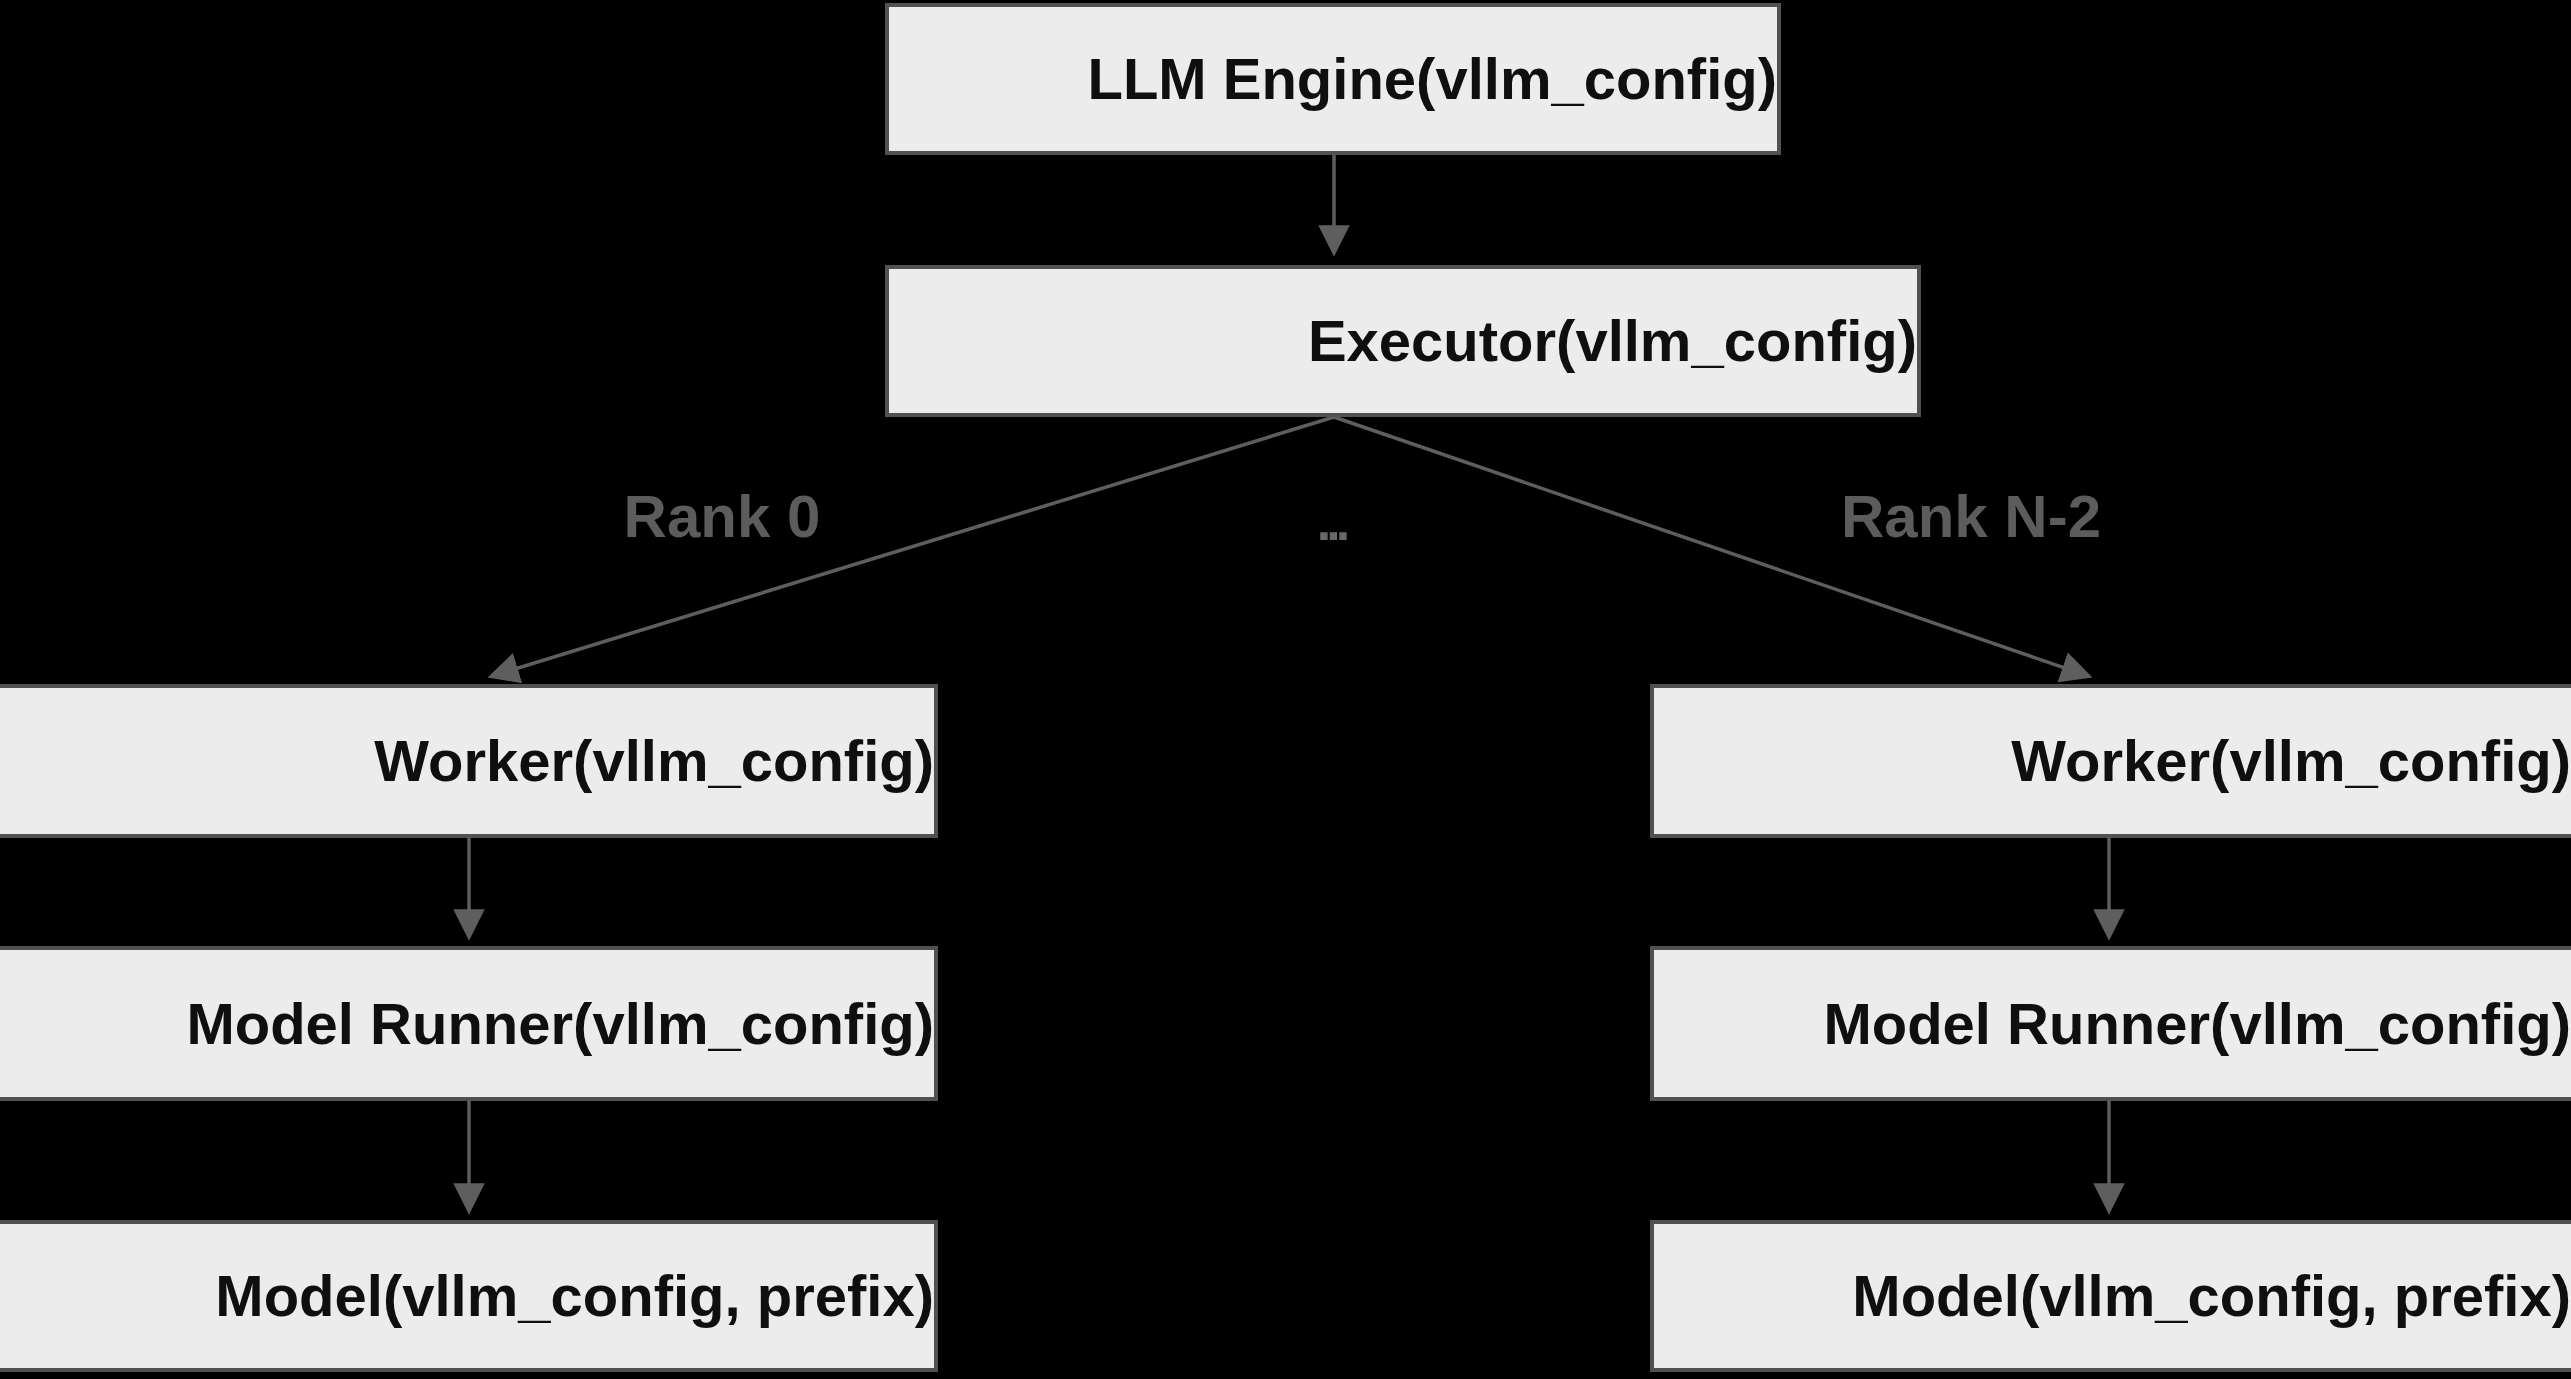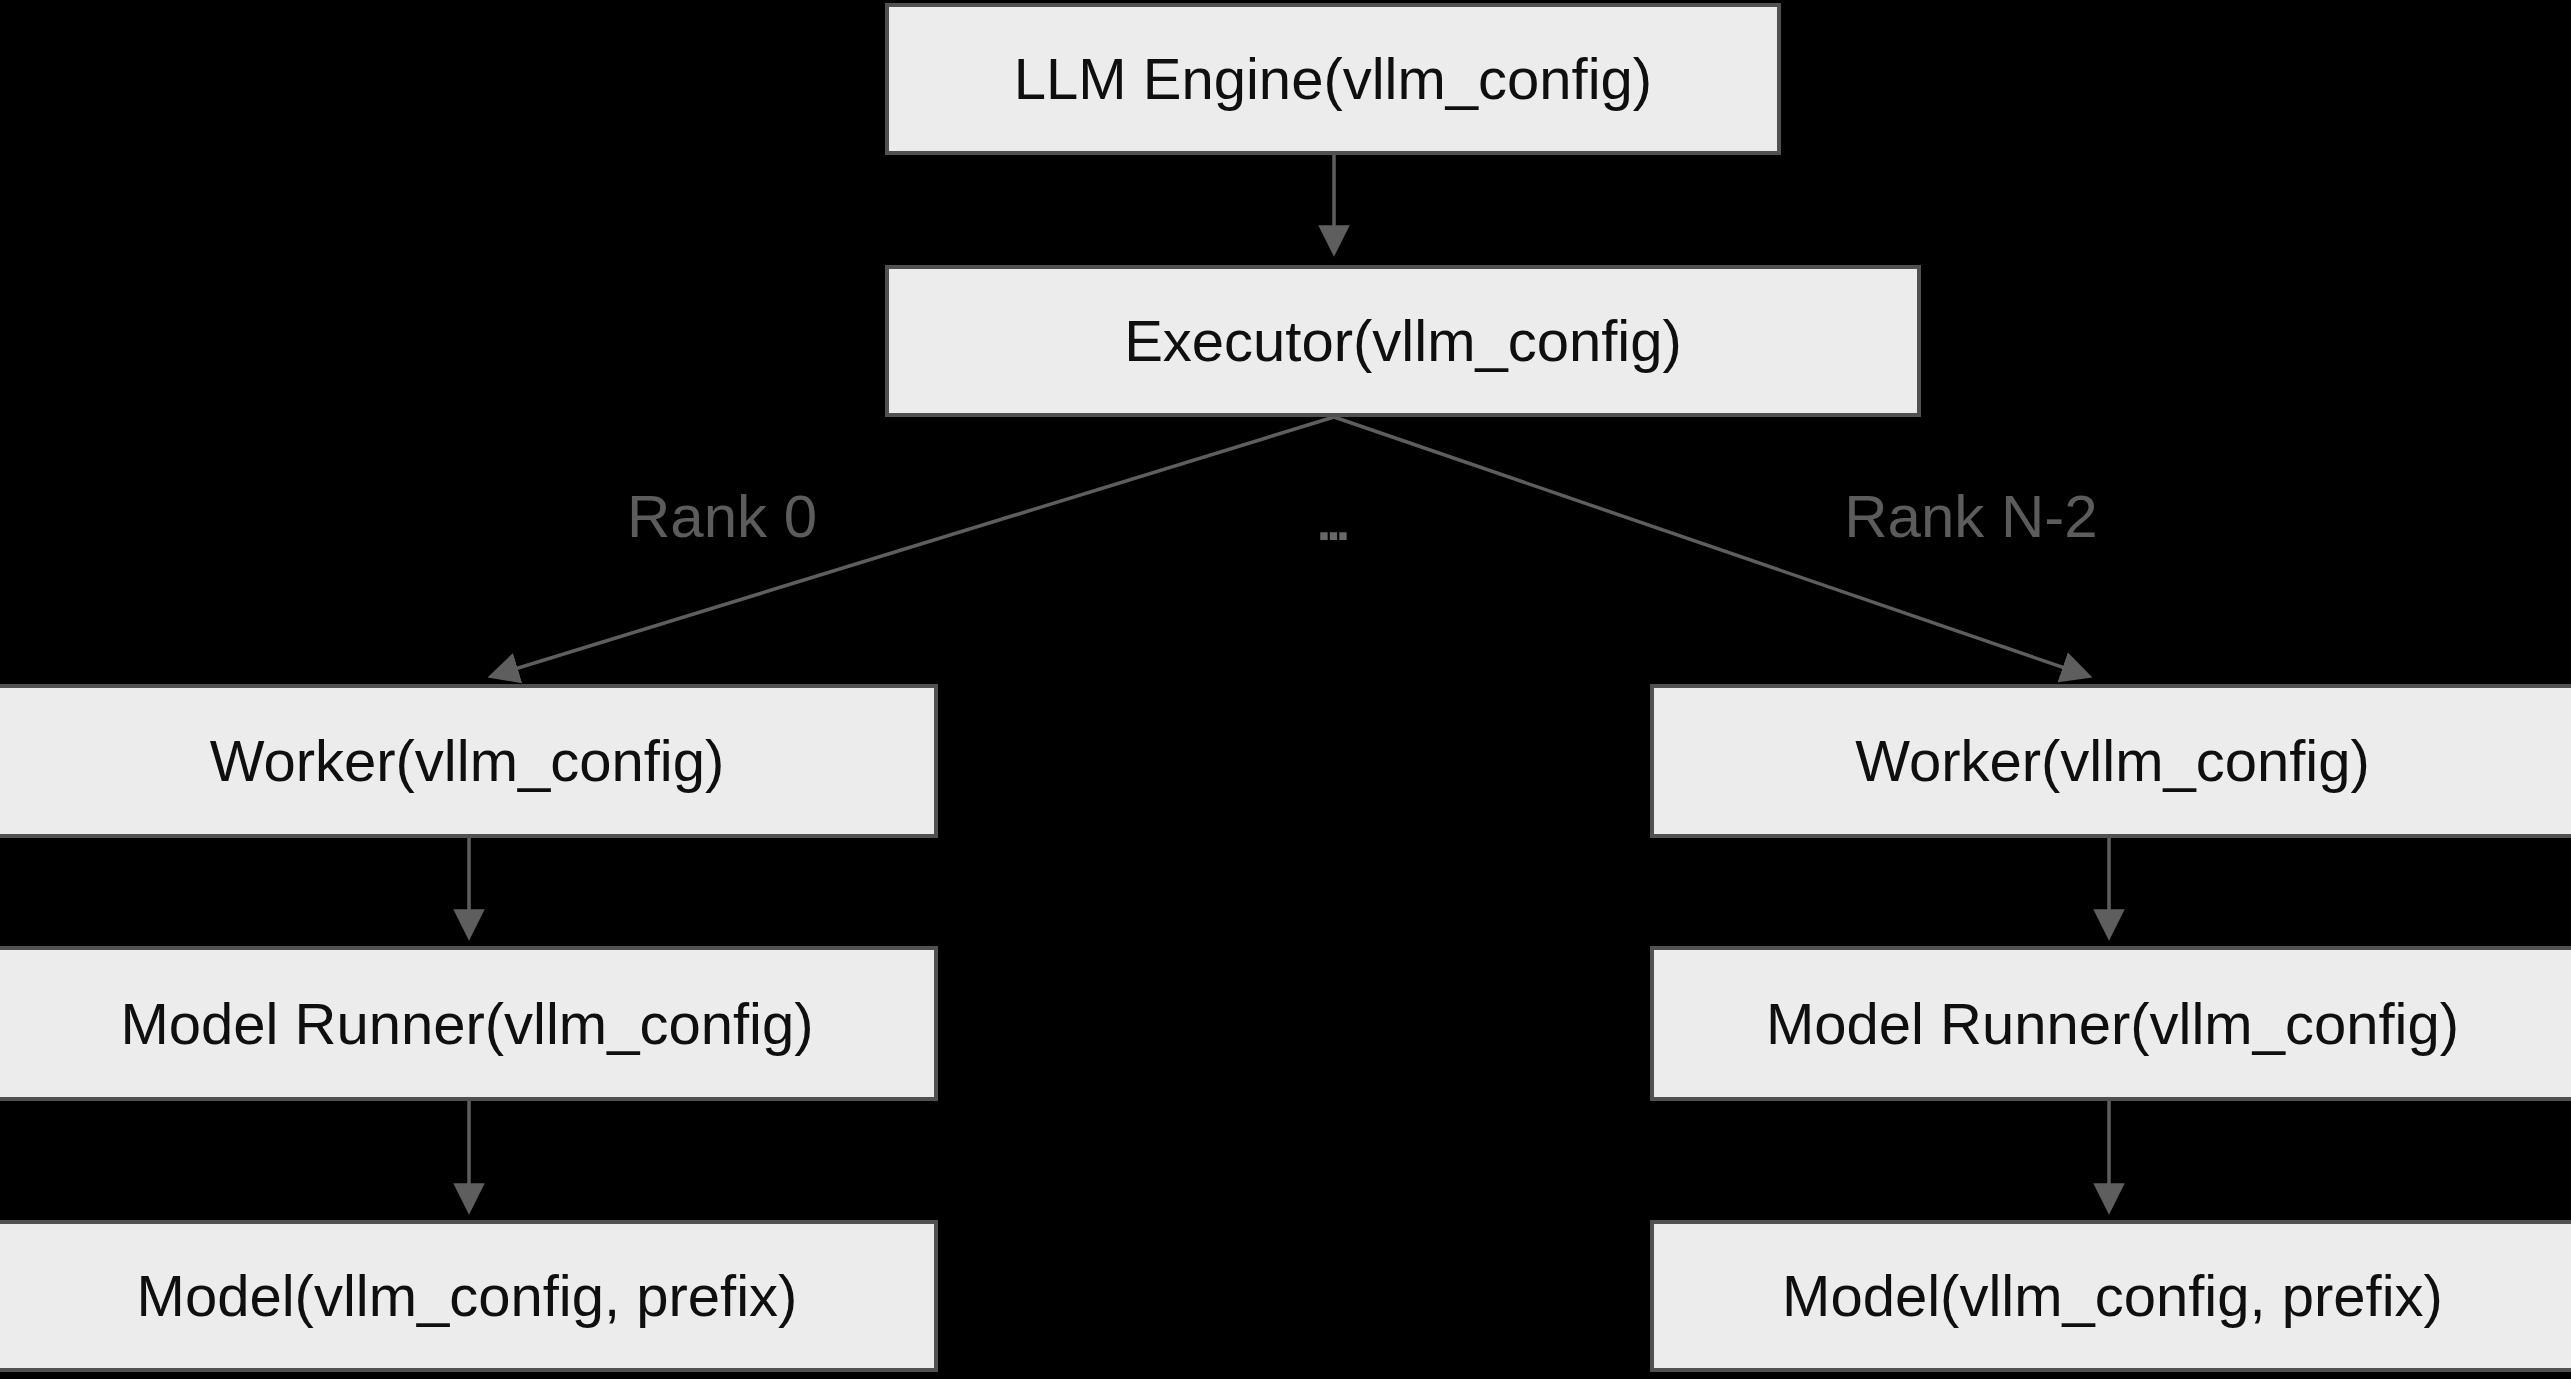--- a/index.html
+++ b/index.html
@@ -29,34 +29,34 @@
   .edges line{
     stroke:var(--edge-line);
     stroke-width:3.5;
   }
   .node{
     position:absolute;
     background:var(--node-fill);
     border:4px solid var(--node-border);
     display:flex;
     align-items:center;
-    justify-content:center;
+    justify-content:flex-end;
     text-align:center;
     color:var(--node-text);
     font-size:58px;
-    font-weight:400;
+    font-weight:700;
     letter-spacing:0px;
     line-height:1.1;
   }
   .edge-label{
     position:absolute;
     transform:translate(-50%,-50%);
     color:var(--edge-label);
     font-size:60px;
-    font-weight:400;
+    font-weight:700;
     white-space:nowrap;
   }
   .edge-ellipsis{
     position:absolute;
     transform:translate(-50%,-50%);
     color:#686868;
     font-size:52px;
     font-weight:700;
     letter-spacing:-5px;
     white-space:nowrap;

